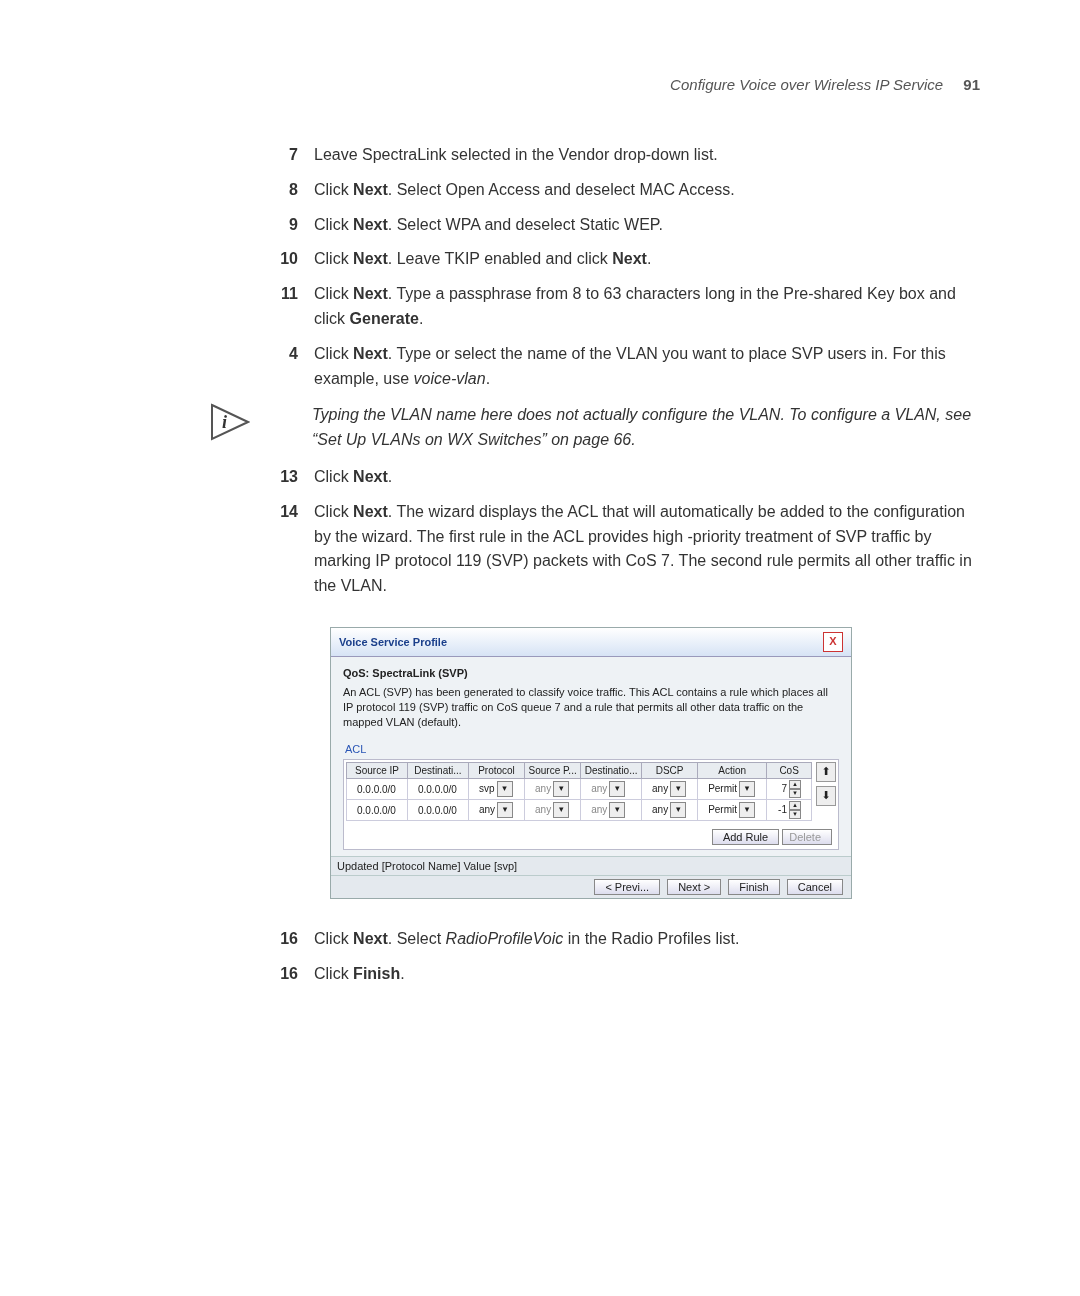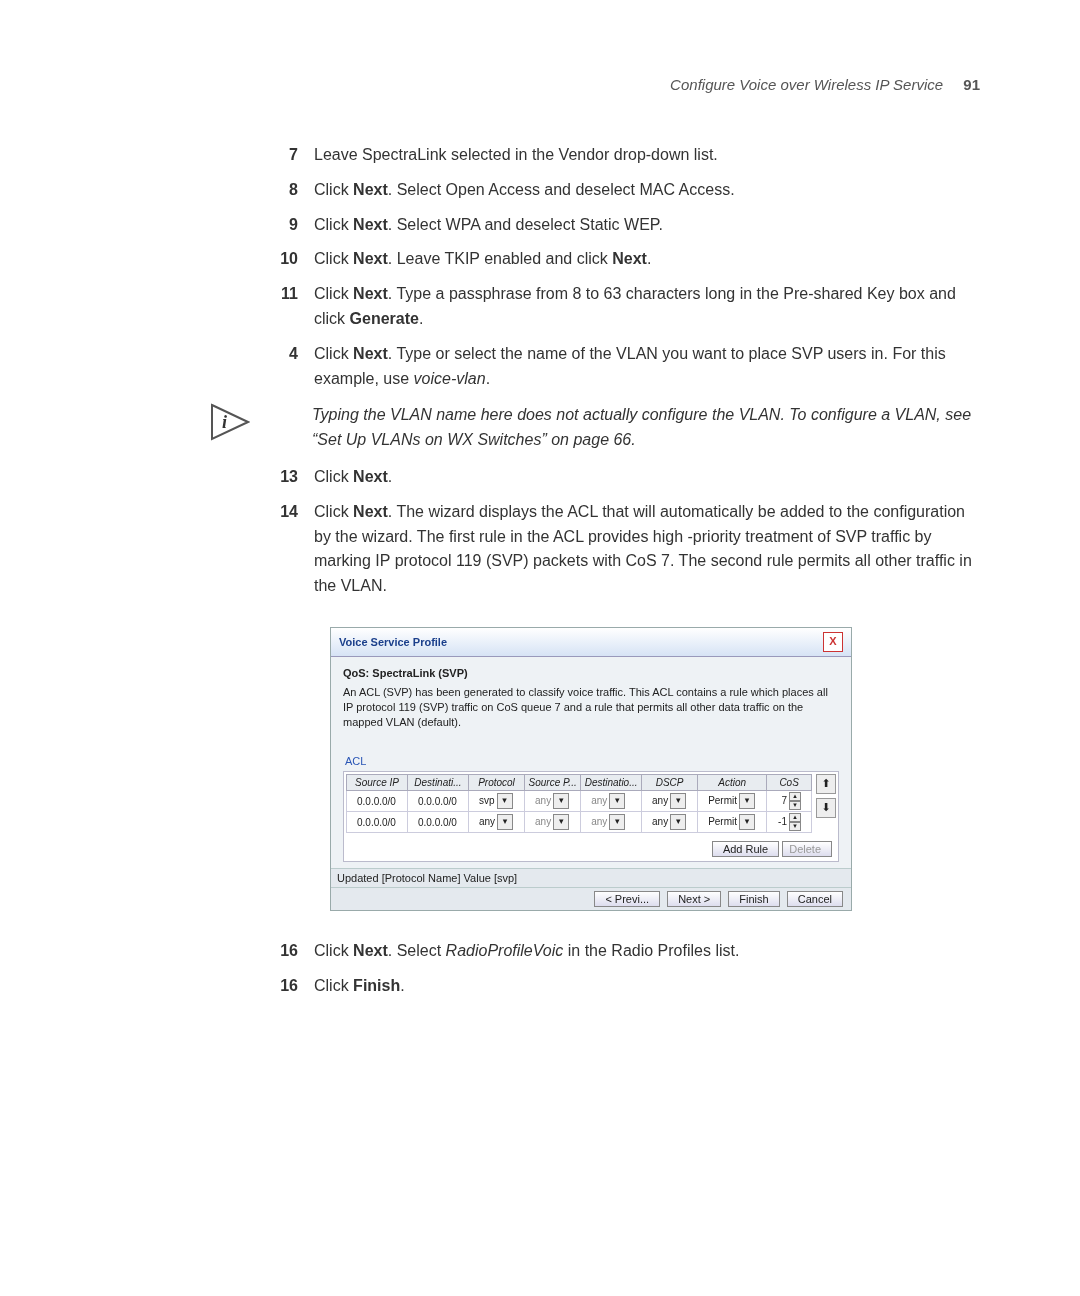--- a/index.html
+++ b/index.html
@@ -97,21 +97,21 @@
   }
   .dialog-body {
     padding: 10px 12px 6px 12px;
     background: #eef2f5;
   }
   .qos-heading {
     font-weight: bold;
     margin-bottom: 6px;
   }
   .acl-desc {
-    margin-bottom: 26px;
+    margin-bottom: 14px;
     line-height: 1.35;
   }
   .acl-group {
     border: 1px solid #bbc;
     padding: 2px;
     background: #fff;
   }
   .acl-label {
     color: #2a56b5;
     font-weight: normal;
@@ -121,21 +121,20 @@
     border-collapse: collapse;
     width: 100%;
     font-size: 10px;
   }
   .acl-table th {
     border: 1px solid #aab;
     background: #e8ecf0;
     padding: 2px 3px;
     font-weight: normal;
     white-space: nowrap;
-    font-style: italic;
   }
   .acl-table td {
     border: 1px solid #ccd;
     padding: 1px 10px;
     background: #fff;
     white-space: nowrap;
   }
   .mini-tri {
     display: inline-block;
     width: 14px;

